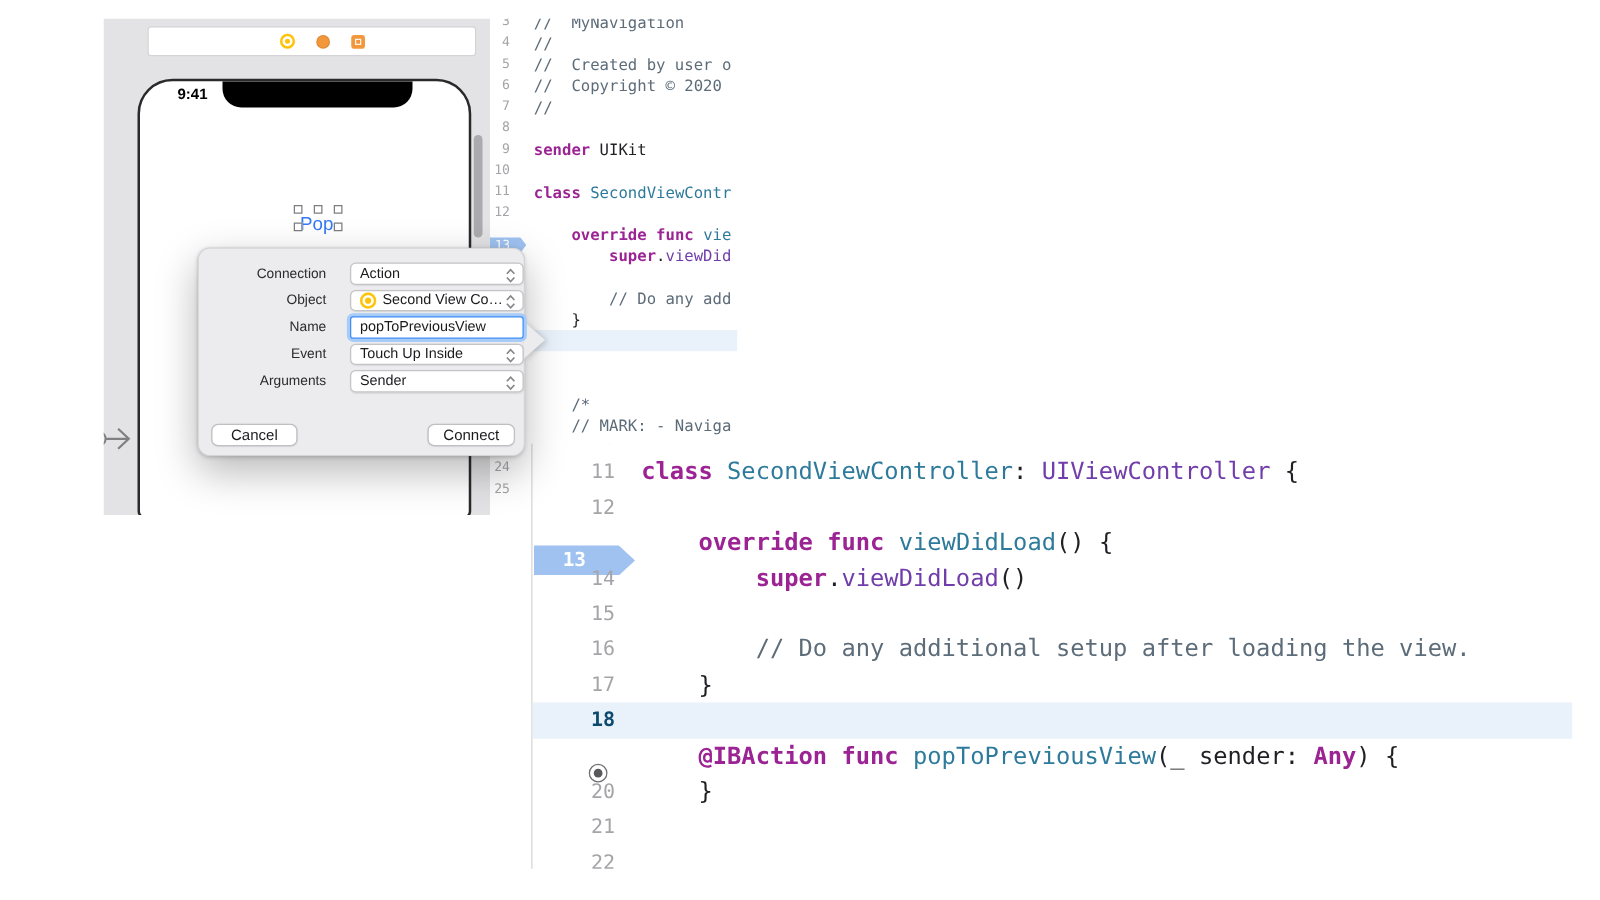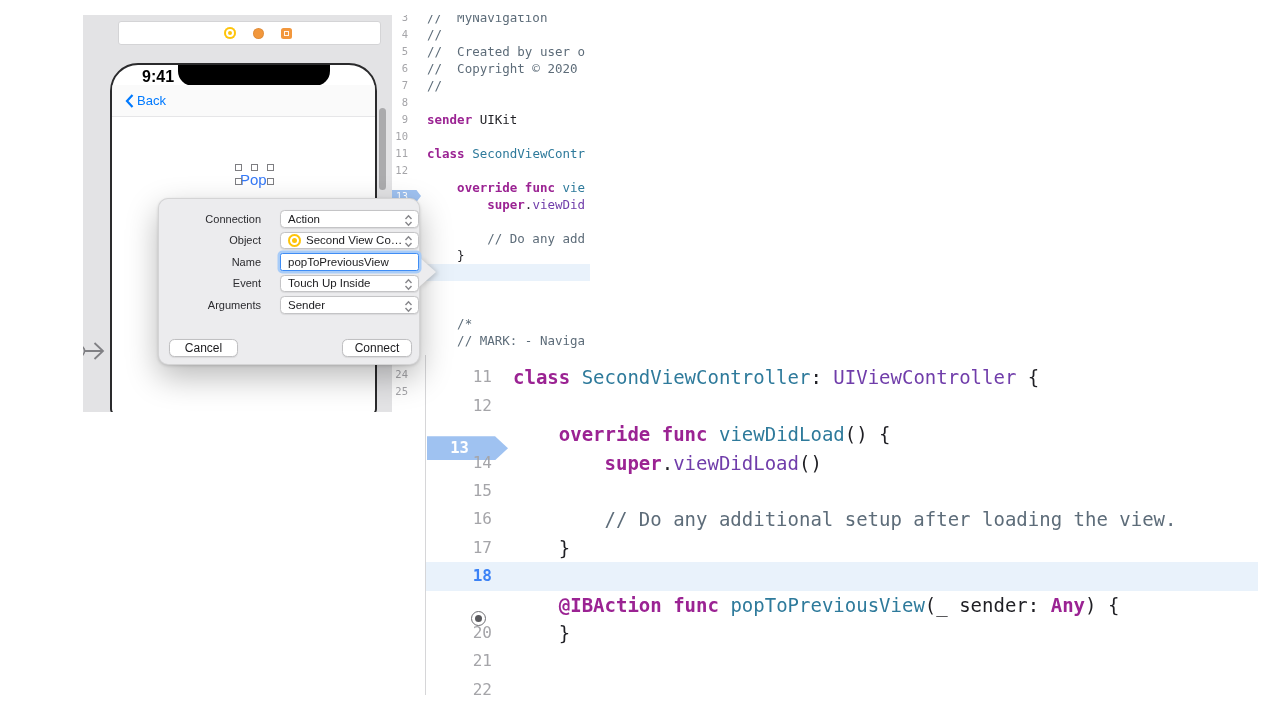--- a/index.html
+++ b/index.html
@@ -29,21 +29,21 @@
   .icon-exit .inner{width:5px;height:5px;border:1.2px solid rgba(255,255,255,0.9);}
   .entry-arrow{position:absolute;left:-10px;top:322px;}
   .ib-scrollbar{position:absolute;left:296px;top:93px;width:7px;height:82px;
                 background:#ABABAD;border-radius:3.5px;}
 
   
   .phone{position:absolute;left:27px;top:48px;width:267px;height:352px;background:#FFF;
          border:2px solid #2A2A2C;border-radius:28px 28px 6px 6px;overflow:hidden;}
   .notch{position:absolute;left:66px;top:0;width:152px;height:21px;background:#000;
          border-radius:0 0 15px 15px;}
-  .status-time{position:absolute;left:30px;top:3px;font-size:16px;font-weight:700;color:#000;}
+  .status-time{position:absolute;left:30px;top:3px;font-size:12px;font-weight:700;color:#000;}
   .navbar{position:absolute;left:0;right:0;top:20px;height:32px;background:#FAFAFA;
           border-bottom:1px solid #E6E6E8;display:flex;align-items:center;padding-left:13px;}
   .back-btn{display:flex;align-items:center;gap:3px;color:var(--accent-blue);font-size:13px;}
   .pop-label{position:absolute;left:128px;top:106px;font-size:15px;color:var(--pop-blue);}
   .hnd{position:absolute;width:7px;height:7px;background:#FFF;border:1px solid #7E7E82;}
 
   
   .code-editor{position:absolute;left:392px;top:15px;width:198px;height:397px;background:#FFF;
                overflow:hidden;z-index:5;}
   .code-inner{position:relative;transform:translateY(-6px);}
@@ -52,21 +52,21 @@
   .crow{position:relative;display:flex;align-items:center;height:var(--lh);}
   .band{position:absolute;top:0;bottom:0;background:var(--line-highlight);}
   .ed-small .band{left:33px;right:0;}
   .ed-big .band{left:0;right:0;}
   .gut{position:relative;flex:none;text-align:right;z-index:2;}
   .ed-small .gut{width:16px;}
   .ed-big .gut{width:66px;}
   .ln{display:block;color:var(--line-number);}
   .ed-small .ln{font-size:10.5px;}
   .ed-big .ln{font-size:16px;}
-  .ln.cur{color:#3b82f6;font-weight:700;margin-left:26px;}
+  .ln.cur{color:#0c4a6e;font-weight:700;margin-left:26px;}
   .flag{position:absolute;background:var(--flag-blue);color:#FFF;display:flex;align-items:center;
         justify-content:center;clip-path:polygon(0 0,84% 0,100% 50%,84% 100%,0 100%);z-index:3;}
   .ed-small .flag{left:-2px;top:2px;width:31px;height:13px;font-size:10px;padding-right:7px;}
   .ed-big .flag{left:1px;top:2px;width:81px;height:24px;font-size:15.5px;font-weight:600;padding-right:16px;}
   .well{position:absolute;width:15px;height:15px;border:1.6px solid #6E6E73;border-radius:50%;
         display:flex;align-items:center;justify-content:center;background:#FFF;z-index:3;}
   .ed-big .well{left:45px;top:6.7px;}
   .well .dot{width:7px;height:7px;border-radius:50%;background:#59595D;}
   .ct{position:relative;white-space:pre;z-index:2;color:var(--plain);}
   .ed-small .ct{padding-left:19px;}
@@ -128,28 +128,20 @@
     <div class="entry-arrow">
       <svg width="40" height="28" viewBox="0 0 40 28">
         <circle cx="6" cy="14" r="5.5" fill="none" stroke="#808084" stroke-width="1.6"></circle>
         <path d="M11.5 14 H29 M21.5 6 L30 14 L21.5 22" fill="none" stroke="#808084" stroke-width="1.8"></path>
       </svg>
     </div>
 
     <div class="phone">
       <div class="notch"></div>
       <div class="status-time">9:41</div>
-      <div class="navbar">
-        <div class="back-btn">
-          <svg width="9" height="14" viewBox="0 0 9 14">
-            <path d="M7.5 1 L2 7 L7.5 13" fill="none" stroke="#007AFF" stroke-width="2.2"></path>
-          </svg>
-          <span>Back</span>
-        </div>
-      </div>
       <div class="pop-label">Pop</div>
       <div class="hnd" style="left:123px;top:99px;"></div>
       <div class="hnd" style="left:139px;top:99px;"></div>
       <div class="hnd" style="left:155px;top:99px;"></div>
       <div class="hnd" style="left:123px;top:113px;"></div>
       <div class="hnd" style="left:155px;top:113px;"></div>
     </div>
 
     <div class="ib-scrollbar"></div>
   </div>

